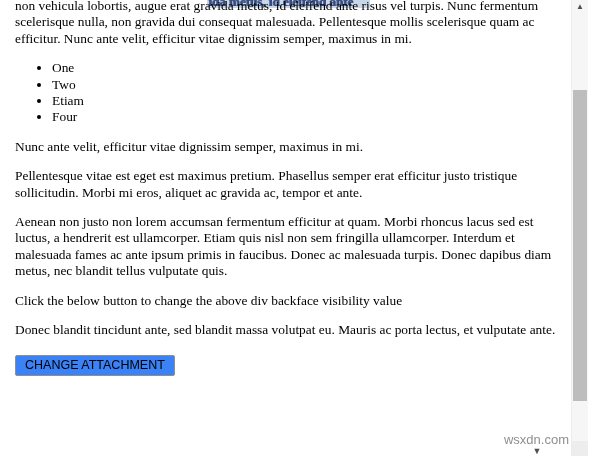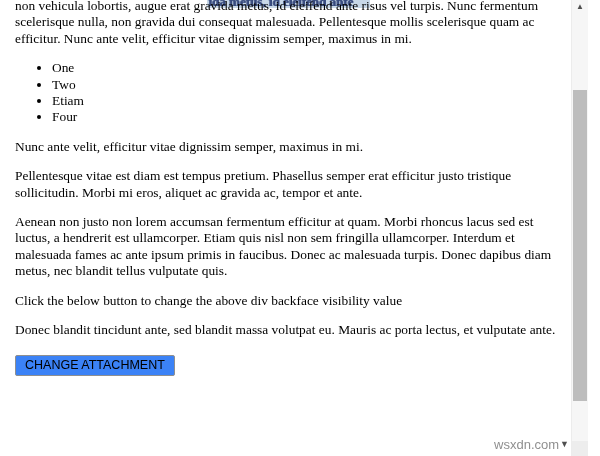--- a/index.html
+++ b/index.html
@@ -91,20 +91,21 @@
     position: absolute;
     right: 17px; bottom: 0;
     height: 24px;
     background: #ffffff;
     padding: 0 2px 0 26px;
     display: flex;
     align-items: center;
     z-index: 3;
     font: 13px "Liberation Sans", sans-serif;
     color: #8f8f8f;
+    flex-direction: column;
   }
   .watermark .caret {
     font-size: 9px;
     color: #4f4f4f;
     margin-left: 1px;
     line-height: 1;
   }
 </style>
 </head>
 <body>
@@ -118,21 +119,21 @@
     <p class="first-para">non vehicula lobortis, augue erat gravida metus, id eleifend ante risus vel turpis. Nunc fermentum scelerisque nulla, non gravida dui consequat malesuada. Pellentesque mollis scelerisque quam ac efficitur. Nunc ante velit, efficitur vitae dignissim semper, maximus in mi.</p>
 
     <ul>
       <li>One</li>
       <li>Two</li>
       <li>Etiam</li>
       <li>Four</li>
     </ul>
 
     <p>Nunc ante velit, efficitur vitae dignissim semper, maximus in mi.</p>
-    <p>Pellentesque vitae est diam est tempus pretium. Phasellus semper erat efficitur justo tristique sollicitudin. Morbi mi eros, aliquet ac gravida ac, tempor et ante.</p>
+    <p>Pellentesque vitae est eget est maximus pretium. Phasellus semper erat efficitur justo tristique sollicitudin. Morbi mi eros, aliquet ac gravida ac, tempor et ante.</p>
     <p>Aenean non justo non lorem accumsan fermentum efficitur at quam. Morbi rhoncus lacus sed est luctus, a hendrerit est ullamcorper. Etiam quis nisl non sem fringilla ullamcorper. Interdum et malesuada fames ac ante ipsum primis in faucibus. Donec ac malesuada turpis. Donec dapibus diam metus, nec blandit tellus vulputate quis.</p>
     <p>Click the below button to change the above div backface visibility value</p>
 
     <p>Donec blandit tincidunt ante, sed blandit massa volutpat eu. Mauris ac porta lectus, et vulputate ante.</p>
 
     <button class="change-button">CHANGE ATTACHMENT</button>
   </div>
 
   <div class="scrollbar">
     <div class="scroll-up-btn">▲</div>

